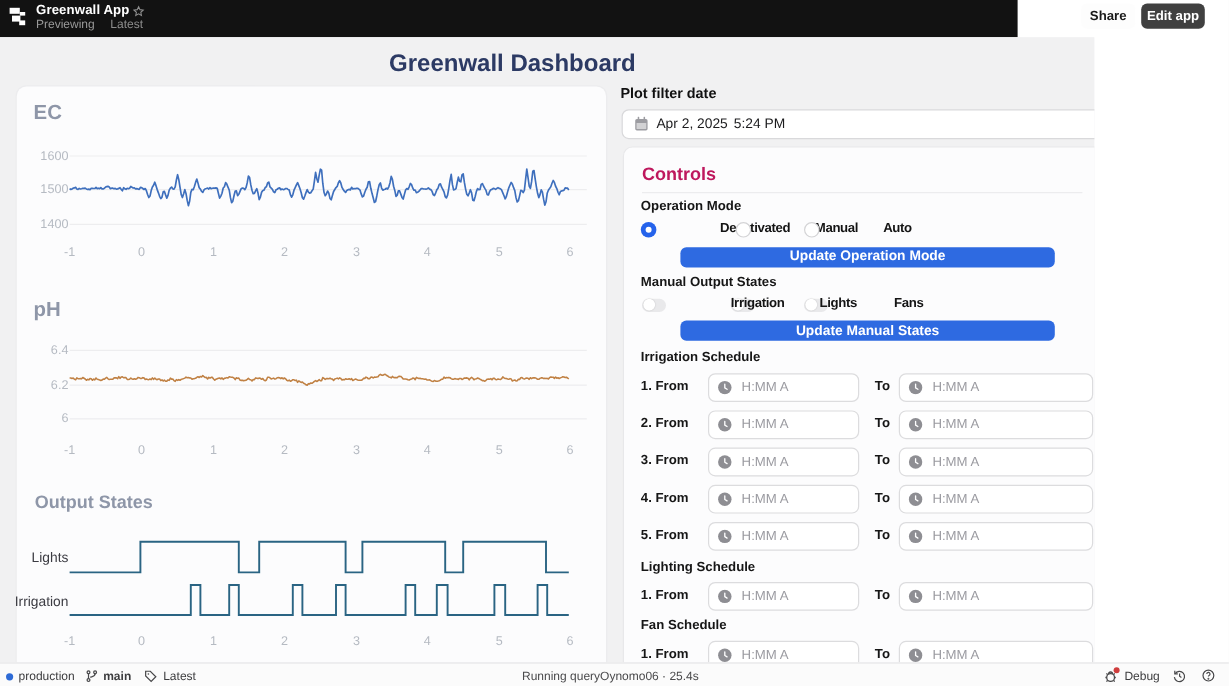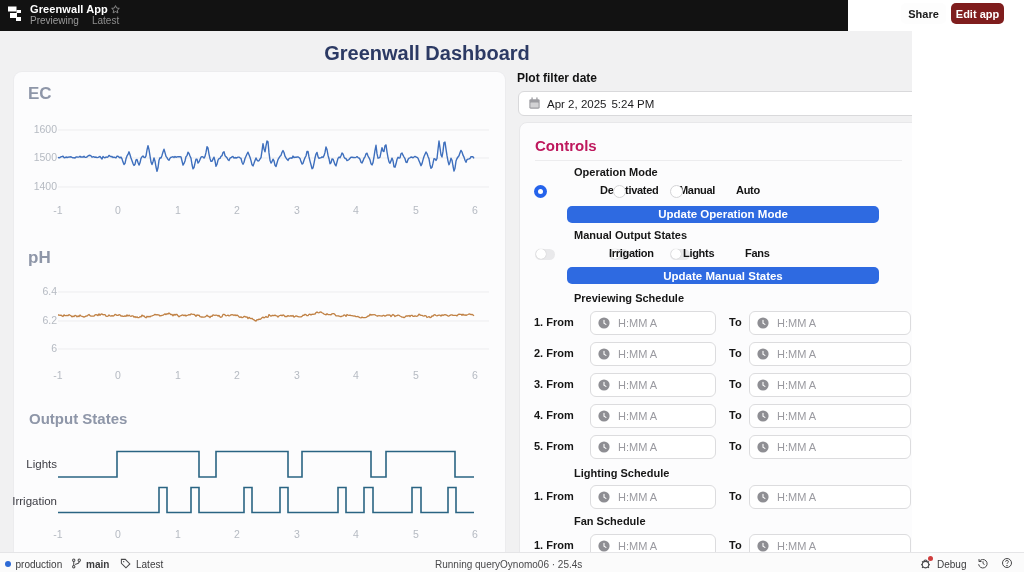--- a/index.html
+++ b/index.html
@@ -4,38 +4,38 @@
 * { margin:0; padding:0; box-sizing:border-box; }
 html,body { width:1024px; height:572px; overflow:hidden; font-family:"Liberation Sans",sans-serif; }
 .hdr { position:absolute; left:0; top:0; width:848px; height:31px; background:#121212; }
 .logo { position:absolute; left:7px; top:4px; }
 .appname { position:absolute; left:30px; top:3px; color:#fff; font-size:11px; font-weight:700; letter-spacing:.1px; }
 .star { position:absolute; left:110px; top:4px; }
 .sub { position:absolute; left:30px; top:15px; font-size:10px; color:#9a9a9a; }
 .sub .lat { margin-left:13px; color:#8d8d8d; }
 .hbtn { position:absolute; top:3px; height:21px; border-radius:5px; font-size:11px; font-weight:600; display:flex; align-items:center; justify-content:center; }
 .share { left:901px; width:45px; background:#fdfdfd; color:#1a1a1a; }
-.editapp { left:951px; width:53px; background:#7f1d1d; color:#fff; }
+.editapp { left:951px; width:53px; background:#404040; color:#fff; }
 .main { position:absolute; left:0; top:31px; width:912px; height:521px; background:#f1f1f2; overflow:hidden; }
 .title { position:absolute; left:0; top:11px; width:854px; text-align:center; font-size:20px; font-weight:700; color:#2c3a64; }
 .cardL { position:absolute; left:14px; top:41px; width:491px; height:520px; background:#fcfcfd; border-radius:8px; box-shadow:0 0 0 1px #ececee; }
 .charts { position:absolute; left:0; top:-31px; }
 .seclab { position:absolute; font-weight:700; color:#8e96a8; }
 .grid { stroke:#ededef; stroke-width:1; }
 .tick { font-family:"Liberation Sans",sans-serif; font-size:10.5px; fill:#b5bac2; }
 .wlab { font-family:"Liberation Sans",sans-serif; font-size:11.5px; fill:#3c3c43; }
 .plab { position:absolute; left:517px; top:40px; font-size:12px; font-weight:700; color:#111; }
 .datein { position:absolute; left:518px; top:60px; width:407px; height:25px; background:#fff; border:1px solid #d9d9db; border-radius:6px; display:flex; align-items:center; }
 .datein .cal { margin-left:9px; }
 .datein .dt { margin-left:6px; font-size:11.5px; color:#1c1c1e; }
 .datein .tm { margin-left:5px; font-size:11.5px; color:#1c1c1e; }
 .cardR { position:absolute; left:519px; top:91px; width:406px; height:470px; background:#fcfcfd; border:1px solid #e8e8ea; border-radius:8px; }
 .ctl { position:absolute; left:535px; top:106px; font-size:15px; font-weight:700; color:#be185d; }
 .hr { position:absolute; left:535px; top:129px; width:367px; height:1px; background:#ececee; }
-.blab { position:absolute; left:534px; font-size:11px; font-weight:700; color:#161616;margin-left:40px; }
+.blab { position:absolute; left:534px; font-size:11px; font-weight:700; color:#161616; }
 .radio { position:absolute; width:13px; height:13px; border-radius:50%; }
 .radio.on { background:#2563eb; }
 .radio.on::after { content:""; position:absolute; left:4px; top:4px; width:5px; height:5px; border-radius:50%; background:#fff; }
 .radio.off { background:#fff; border:1px solid #d4d4d6; }
 .rlab { position:absolute; font-size:11px; font-weight:600; color:#141414; letter-spacing:-0.3px;padding-left:48px; }
 .btn { position:absolute; left:567px; width:312px; height:17px; background:#2e6ae1; border-radius:5px; color:#fff; font-size:11.5px; font-weight:700; display:flex; align-items:center; justify-content:center; }
 .tgl { position:absolute; width:20px; height:11px; background:#e9e9eb; border-radius:6px; top:217.5px; }
 .knob { position:absolute; left:0.5px; top:0.5px; width:10px; height:10px; background:#fff; border-radius:50%; box-shadow:0 0 1px rgba(0,0,0,.25); }
 .rowlab { position:absolute; left:534px; font-size:11px; font-weight:700; color:#161616; }
 .tolab { position:absolute; left:729px; font-size:11px; font-weight:700; color:#161616; }
@@ -149,21 +149,21 @@
     <div class="tgl" style="left:609px">
       <div class="knob"></div>
     </div>
     <div class="tgl" style="left:670px">
       <div class="knob"></div>
     </div>
 <div class="rlab" style="left:561px;top:216px">Irrigation</div>
 <div class="rlab" style="left:635px;top:216px">Lights</div>
 <div class="rlab" style="left:697px;top:216px">Fans</div>
 <div class="btn" style="top:236px">Update Manual States</div>
-<div class="blab" style="top:260.5px">Previewing Schedule</div>
+<div class="blab" style="top:260.5px">Irrigation Schedule</div>
 <div class="rowlab" style="top:284.5px">1. From</div>
 <div class="tin" style="left:590px;top:279.5px;width:126px">
       <svg class="clk" width="12" height="12" viewBox="0 0 12 12">
         <circle cx="6" cy="6" r="5.6" fill="#8e8e93"></circle>
         <path d="M6 3.2 V6.2 L7.9 7.4" stroke="#fff" stroke-width="1.1" fill="none" stroke-linecap="round"></path>
       </svg>
       <span>H:MM A</span>
     </div>
 <div class="tolab" style="top:284.5px">To</div>
 <div class="tin" style="left:749px;top:279.5px;width:162px">

